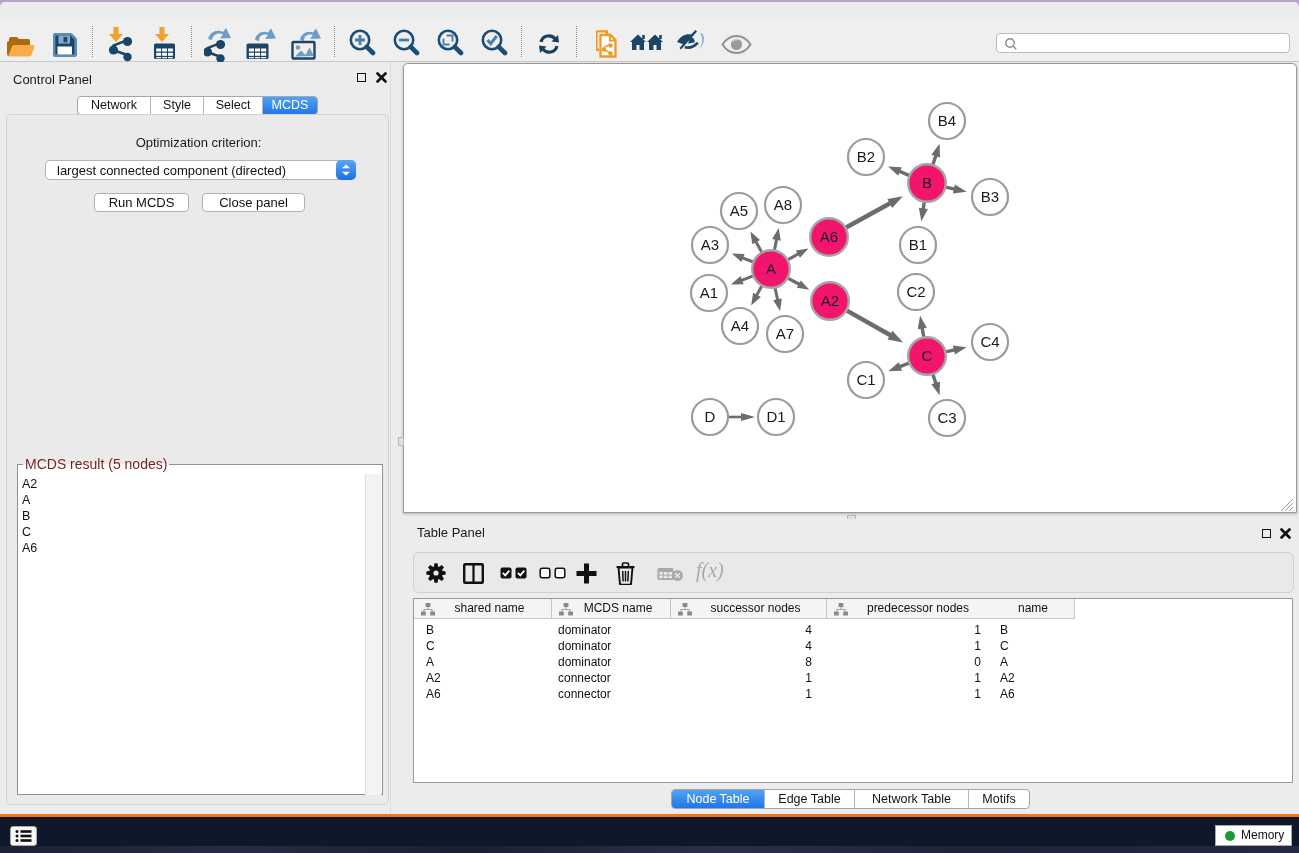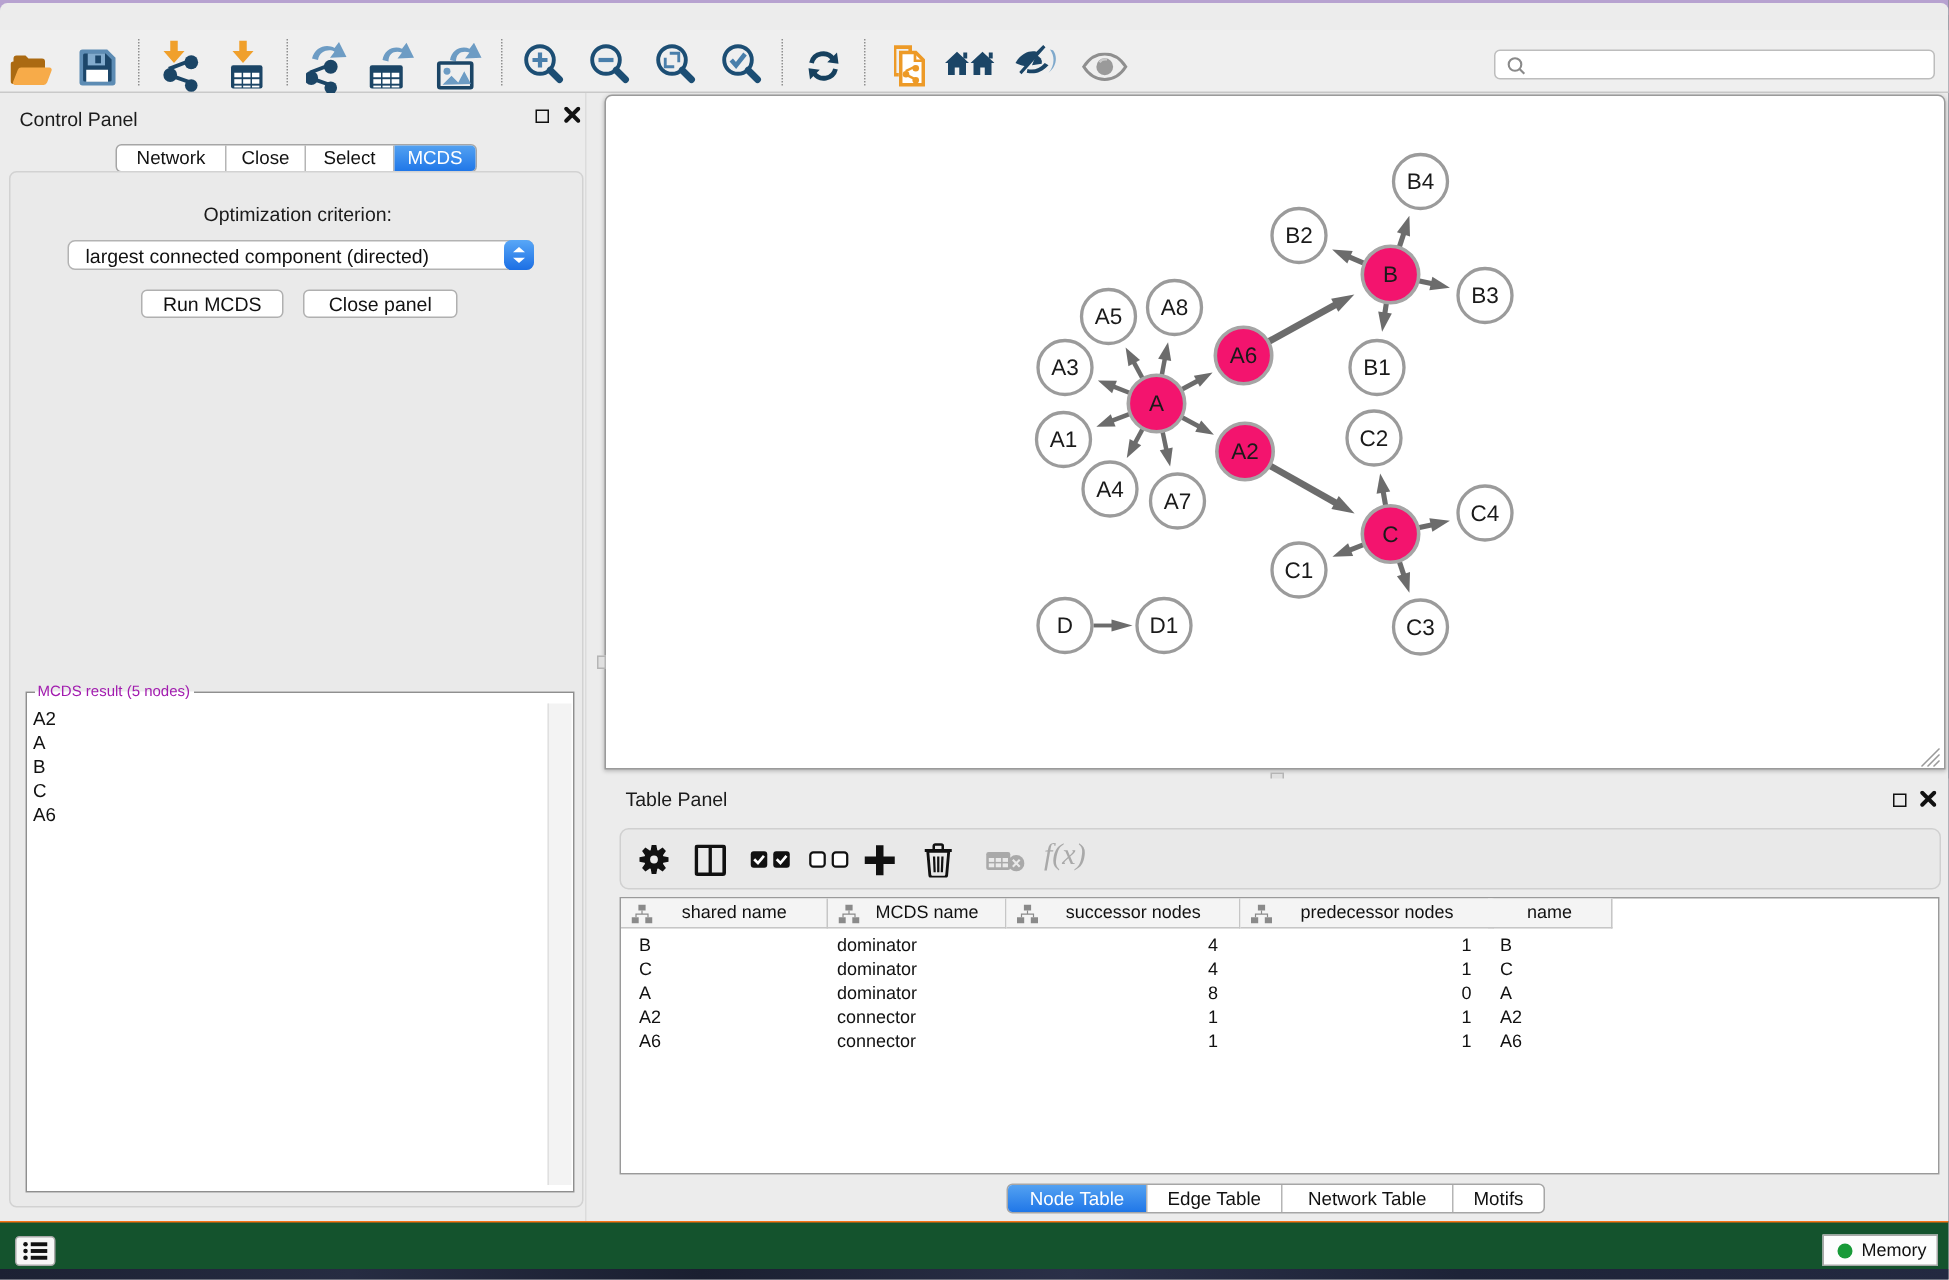--- a/index.html
+++ b/index.html
@@ -25,21 +25,21 @@
 #cptabs .tab:last-child{border-right:none;border-radius:0 3px 3px 0}
 #cptabs .sel{background:linear-gradient(#53a1f1,#2077e8);color:#fff}
 #cpinner{left:6px;top:52px;width:383px;height:691px;background:#eaeaea;border:1px solid #d2d2d2;border-radius:5px}
 #optlabel{left:0;top:20px;width:383px;text-align:center;font-size:13px;color:#1b1b1b}
 #dropdown{left:38px;top:45px;width:311px;height:20px;background:#fff;border:1px solid #b3b3b3;border-radius:5px}
 #dropdown .txt{left:11px;top:0;font-size:13px;line-height:19px;color:#111}
 #dropdown .btn{right:-1px;top:-1px;width:20px;height:20px;border-radius:5px;background:linear-gradient(#58a7f7,#1c6fe4)}
 #dropdown .btn svg{position:absolute;left:4px;top:3px}
 .pbtn{height:19px;background:#fff;border:1px solid #b0b0b0;border-radius:4px;font-size:13px;color:#111;text-align:center;line-height:17px}
 #mcdsbox{left:10px;top:341px;width:366px;height:339px;border:1px solid #8f8f8f;background:#fff;margin:0;position:absolute}
-#mcdsbox legend{margin-left:5px;padding:0 2px;font-size:10px;color:#a21caf}
+#mcdsbox legend{margin-left:5px;padding:0 2px;font-size:14px;color:#7f1d1d}
 #mcdsbox .items{position:absolute;left:4px;top:4px;font-size:12.5px;color:#111;line-height:16px}
 #mcdsbox .sb{position:absolute;left:347px;top:2px;width:16px;height:321px;background:#f3f3f3;border-left:1px solid #e0e0e0}
 
 #netwin{left:403px;top:61px;width:894px;height:450px;background:#fff;border:1px solid #9a9a9a;border-radius:5px 5px 0 0;box-shadow:0 1px 3px rgba(0,0,0,.25)}
 #nettitle{left:0;top:0;width:892px;height:22px;background:linear-gradient(#ededed,#d2d2d2);border-radius:4px 4px 0 0;border-bottom:1px solid #b0b0b0}
 #nettitle .t{width:100%;text-align:center;font-size:13px;color:#333;line-height:21px}
 #nettitle .r{left:7px;background:#f4534e;border:1px solid #e1403c}
 #nettitle .y{left:27px;background:#f9b62f;border:1px solid #e2a11d}
 #nettitle .g{left:47px;background:#35c23f;border:1px solid #29a834}
 #nettitle .tl{top:4px;width:11px;height:11px}
@@ -51,21 +51,21 @@
 #ttable{left:10px;top:79px;width:880px;height:185px;background:#fff;border:1px solid #9a9a9a}
 .thead{position:absolute;top:0;height:20px;background:#f4f4f4;border-right:1px solid #c6c6c6;border-bottom:1px solid #c6c6c6;font-size:12px;color:#111;text-align:center;line-height:19px}
 .trow{position:absolute;font-size:12px;color:#111;height:16px;line-height:16px}
 .num{text-align:right}
 #ttabs{left:268px;top:270px;height:20px}
 #ttabs .wrap{display:flex;height:20px;border:1px solid #a6a6a6;border-radius:4px;background:#fff;overflow:hidden}
 #ttabs .tab{font-size:12.5px;line-height:18px;color:#111;text-align:center;border-right:1px solid #b5b5b5;box-sizing:border-box}
 #ttabs .tab:last-child{border-right:none}
 #ttabs .sel{background:linear-gradient(#53a1f1,#2077e8);color:#fff}
 
-#statusbar{left:0;top:812px;width:1299px;height:32px;background:#14532d;border-top:1px solid #f97316}
+#statusbar{left:0;top:812px;width:1299px;height:32px;background:#0f172a;border-top:3px solid #f97316}
 #listbtn{left:10px;top:9px;width:27px;height:20px;background:#f7f7f7;border:1px solid #a9a9a9;border-radius:3px}
 #membtn{left:1215px;top:8px;width:77px;height:21px;background:#fdfdfd;border:1px solid #a9a9a9;font-size:12px;color:#111;line-height:19px}
 #membtn .dot{position:absolute;left:9px;top:5px;width:10px;height:10px;border-radius:50%;background:#189a38}
 #membtn .t{position:absolute;left:25px}
 .grip{background:#e0e0e0;border:1px solid #b5b5b5}
 </style></head>
 <body>
 <div class="abs" id="topstrip"></div>
 <div class="abs" id="deskbot"></div>
 <div class="abs" id="win">
@@ -213,21 +213,21 @@
   </div>
 
   <div class="abs" id="cpanel">
     <div class="abs hdr">Control Panel</div>
     <div class="abs sqico" style="left:357px;top:11px"></div>
     <div class="abs" style="left:376px;top:7px"><svg width="11" height="11" viewBox="0 0 11 11">
           <path d="M1.5 1.5 L9.5 9.5 M9.5 1.5 L1.5 9.5" stroke="#111" stroke-width="2.6" stroke-linecap="round"></path>
         </svg></div>
     <div class="abs" id="cptabs">
       <div class="tab" style="width:73px">Network</div>
-      <div class="tab" style="width:53px">Close</div>
+      <div class="tab" style="width:53px">Style</div>
       <div class="tab" style="width:59px">Select</div>
       <div class="tab sel" style="width:54px">MCDS</div>
     </div>
     <div class="abs" id="cpinner">
       <div class="abs" id="dropdown">
         <div class="abs txt">largest connected component (directed)</div>
         <div class="abs btn">
             <svg width="12" height="14" viewBox="0 0 12 14">
               <path d="M2 5.2 L6 1.6 L10 5.2z" fill="#fff"></path>
               <path d="M2 8.8 L6 12.4 L10 8.8z" fill="#fff"></path>

